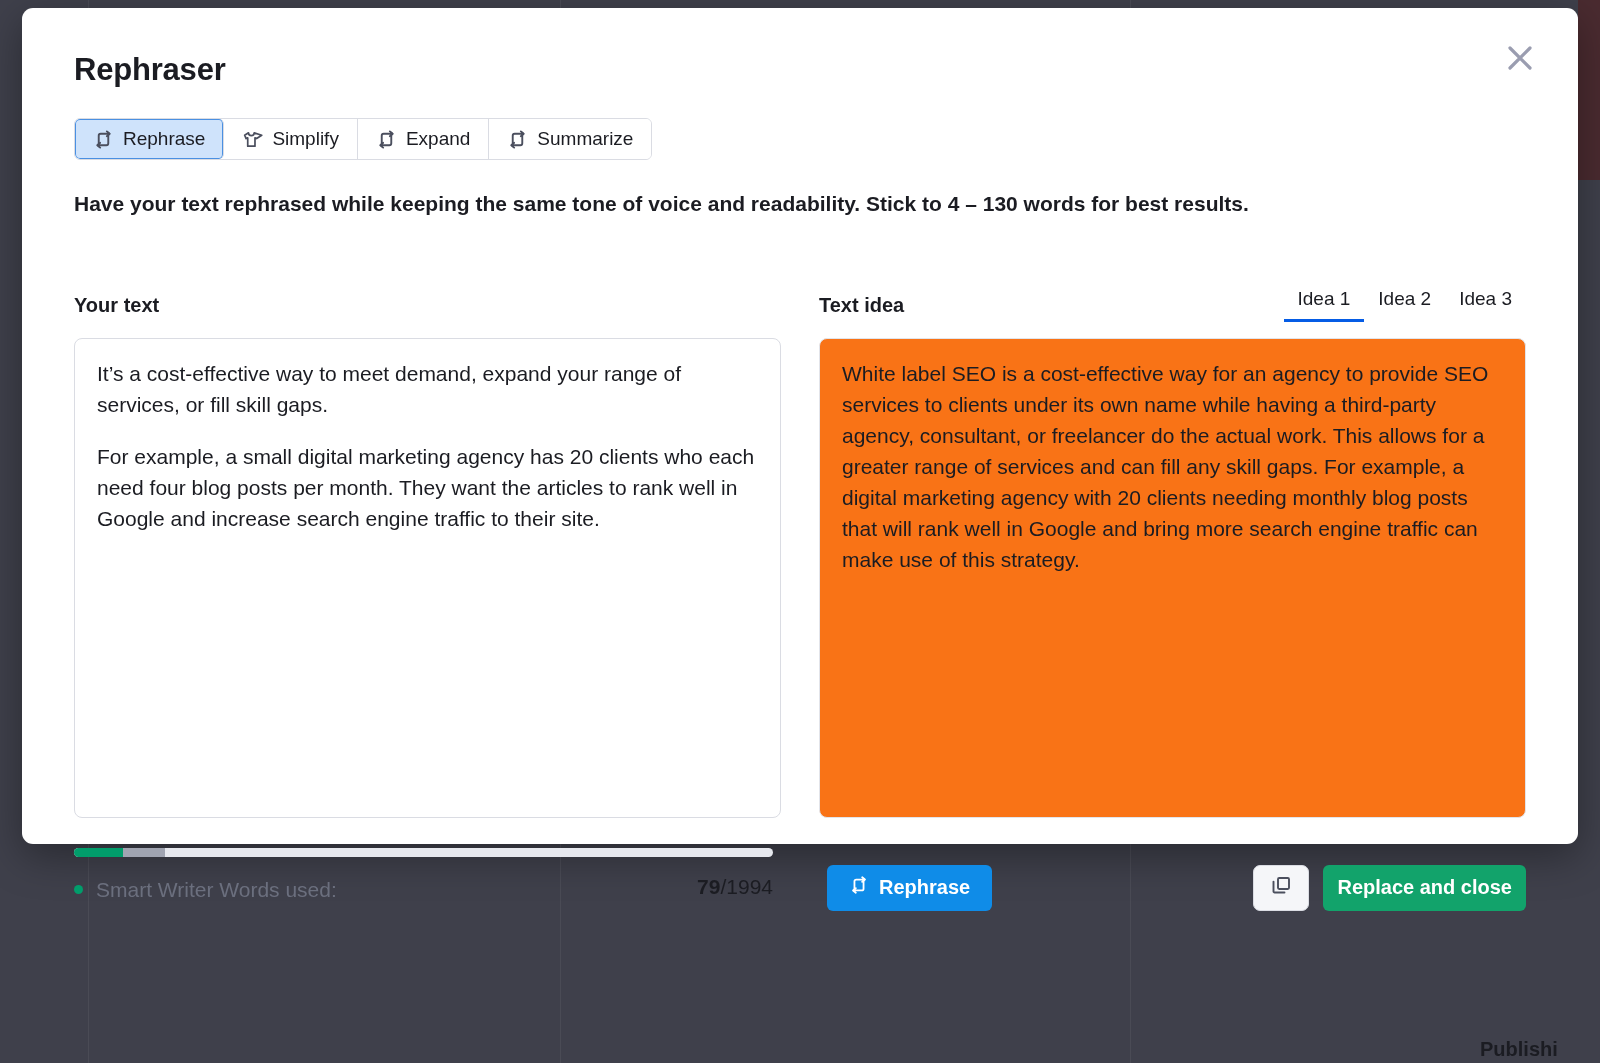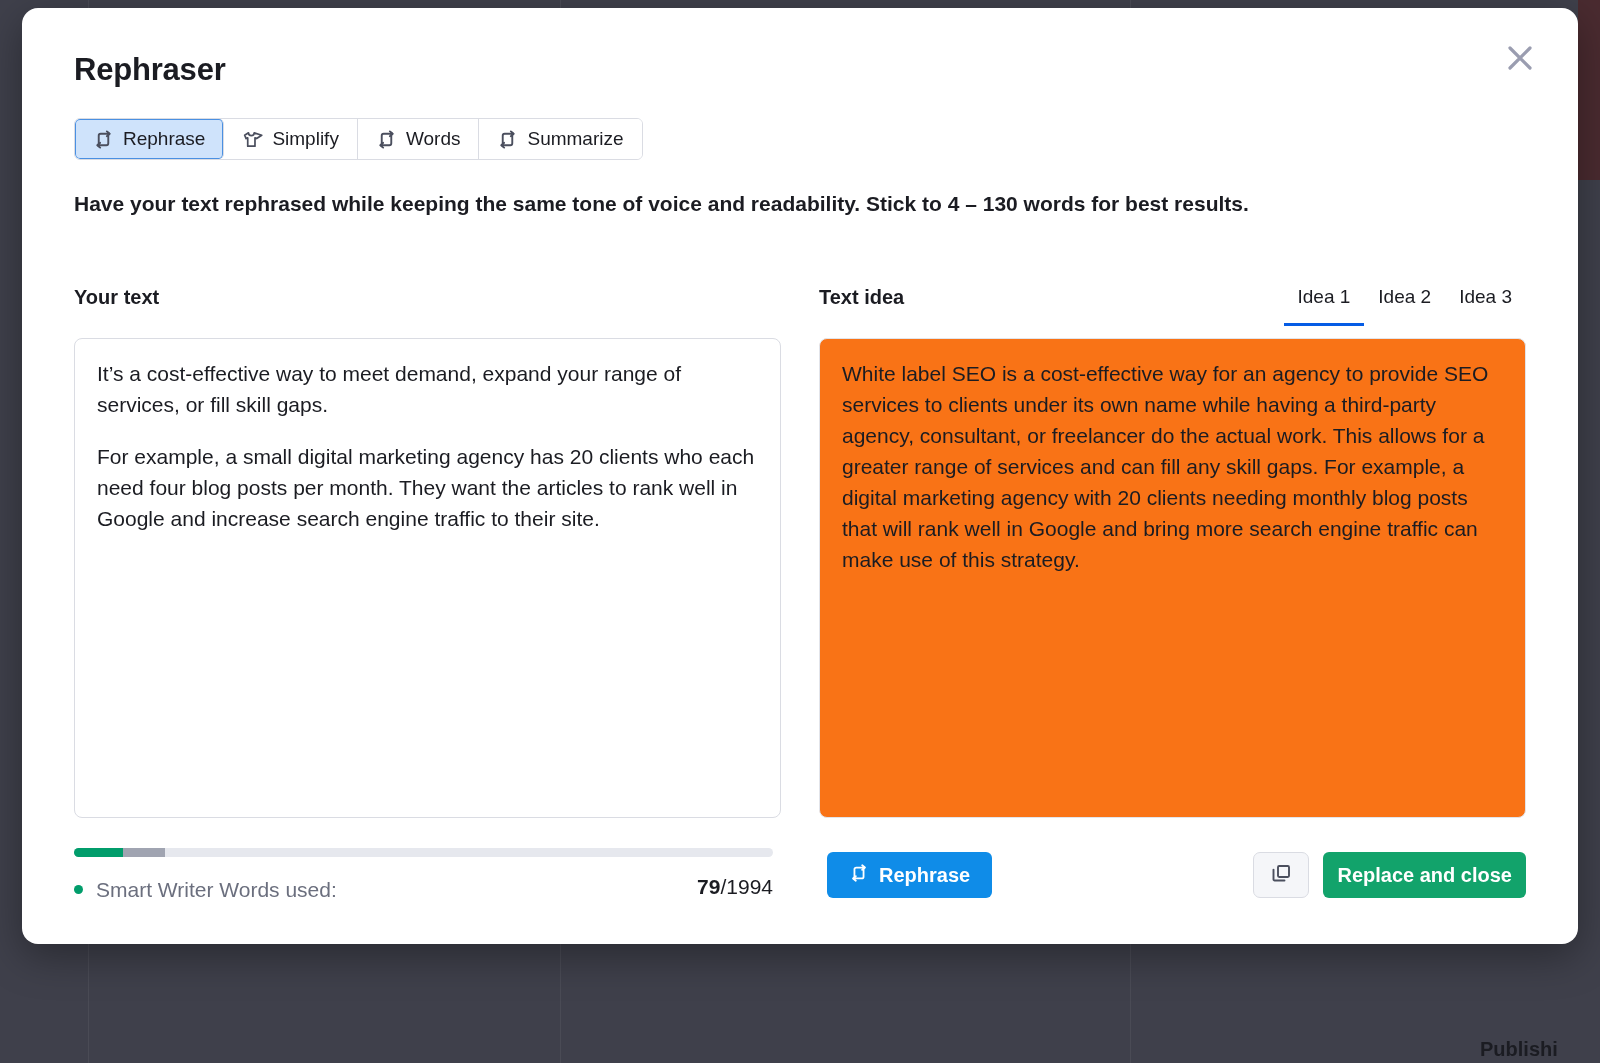--- a/index.html
+++ b/index.html
@@ -41,23 +41,23 @@
     position: absolute;
     background: #4a2b30;
   }
 
   
   .modal {
     position: absolute;
     left: 22px;
     top: 8px;
     width: 1556px;
-    height: 936px;
+    height: 836px;
     background: #ffffff;
-    border-radius: 16px;
+    border-radius: 11px;
     box-shadow: 0 12px 40px rgba(0,0,0,0.35);
     padding: 44px 52px 0 52px;
   }
 
   .close-btn {
     position: absolute;
     top: 28px;
     right: 36px;
     width: 44px;
     height: 44px;
@@ -119,36 +119,36 @@
   
   .panes {
     display: flex;
     gap: 38px;
     margin-top: 68px;
   }
   .pane { flex: 1 1 0; min-width: 0; }
 
   .pane-head {
     display: flex;
-    align-items: flex-start;
+    align-items: center;
     justify-content: space-between;
     height: 38px;
     margin-bottom: 14px;
   }
   .pane-label {
     font-size: 20px;
     font-weight: 700;
     color: #1b1c22;
   }
 
   .idea-tabs { display: flex; gap: 0; }
   .idea-tab {
     font-size: 19px;
     color: #1b1c22;
-    padding: 0 14px 15px 14px;
+    padding: 0 14px 9px 14px;
     border: none;
     background: none;
     cursor: pointer;
     font-family: "Liberation Sans", sans-serif;
     border-bottom: 3px solid transparent;
   }
   .idea-tab.active {
     border-bottom-color: #055ce5;
   }
 
@@ -171,21 +171,21 @@
     border-color: #e2e4ea;
   }
   .textbox p { margin: 0 0 21px 0; }
   .textbox p:last-child { margin-bottom: 0; }
 
   
   .footer {
     display: flex;
     gap: 54px;
     margin-top: 30px;
-    align-items: flex-start;
+    align-items: flex-end;
   }
   .footer-col { flex: 1 1 0; min-width: 0; }
 
   .progress-track {
     height: 9px;
     border-radius: 5px;
     background: #e6e8ee;
     overflow: hidden;
     display: flex;
     margin-bottom: 18px;
@@ -295,21 +295,21 @@
 
     <button class="mode-tab">
       <span class="ico">
         <svg width="21" height="21" viewBox="0 0 22 22" fill="none">
           <path d="M6 18V7a2 2 0 0 1 2-2h9" stroke="#4b4f5e" stroke-width="2" stroke-linecap="round" stroke-linejoin="round"></path>
           <path d="M14.5 2.5 17.5 5l-3 2.5" stroke="#4b4f5e" stroke-width="2" stroke-linecap="round" stroke-linejoin="round"></path>
           <path d="M16 4v11a2 2 0 0 1-2 2H5" stroke="#4b4f5e" stroke-width="2" stroke-linecap="round" stroke-linejoin="round"></path>
           <path d="M7.5 19.5 4.5 17l3-2.5" stroke="#4b4f5e" stroke-width="2" stroke-linecap="round" stroke-linejoin="round"></path>
         </svg>
       </span>
-      <span>Words</span>
+      <span>Expand</span>
     </button>
 
     <button class="mode-tab">
       <span class="ico">
         <svg width="21" height="21" viewBox="0 0 22 22" fill="none">
           <path d="M6 18V7a2 2 0 0 1 2-2h9" stroke="#4b4f5e" stroke-width="2" stroke-linecap="round" stroke-linejoin="round"></path>
           <path d="M14.5 2.5 17.5 5l-3 2.5" stroke="#4b4f5e" stroke-width="2" stroke-linecap="round" stroke-linejoin="round"></path>
           <path d="M16 4v11a2 2 0 0 1-2 2H5" stroke="#4b4f5e" stroke-width="2" stroke-linecap="round" stroke-linejoin="round"></path>
           <path d="M7.5 19.5 4.5 17l3-2.5" stroke="#4b4f5e" stroke-width="2" stroke-linecap="round" stroke-linejoin="round"></path>
         </svg>

